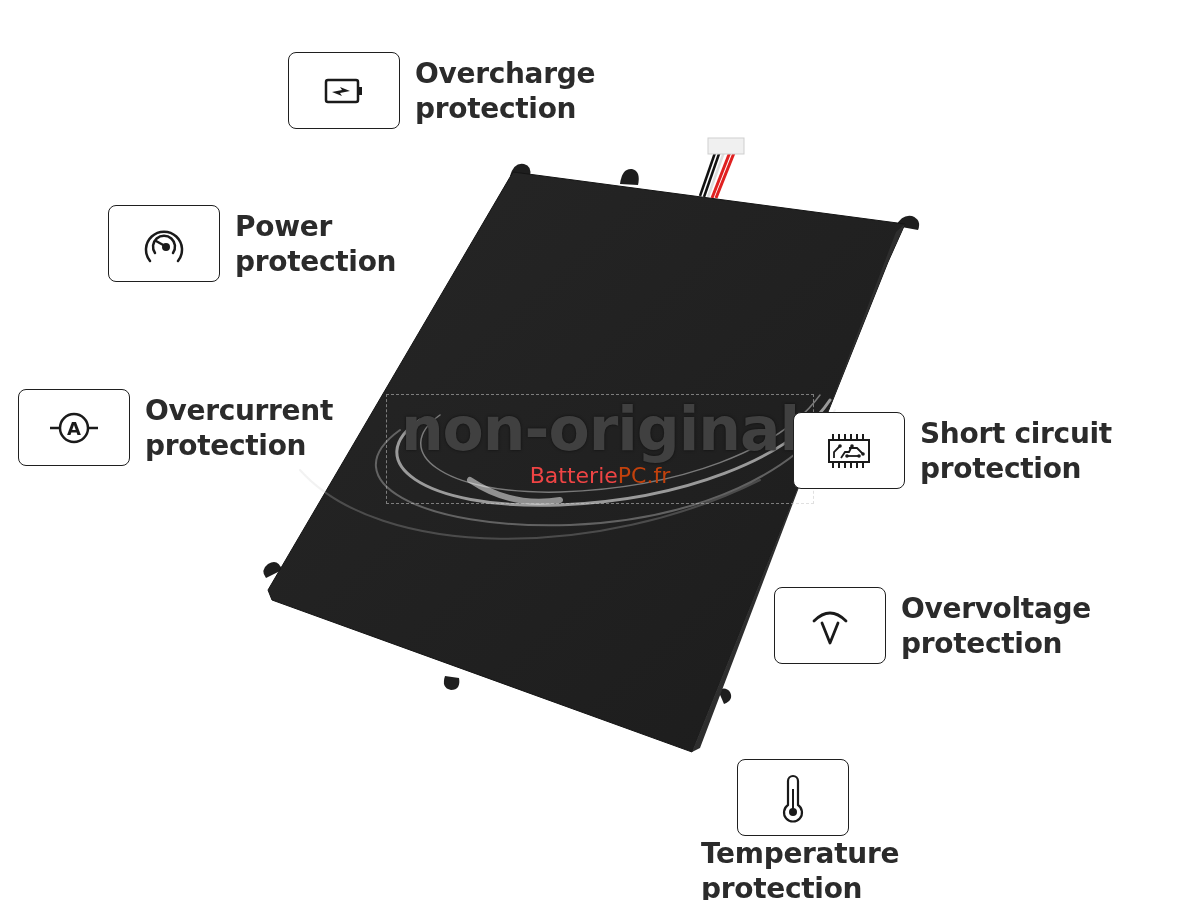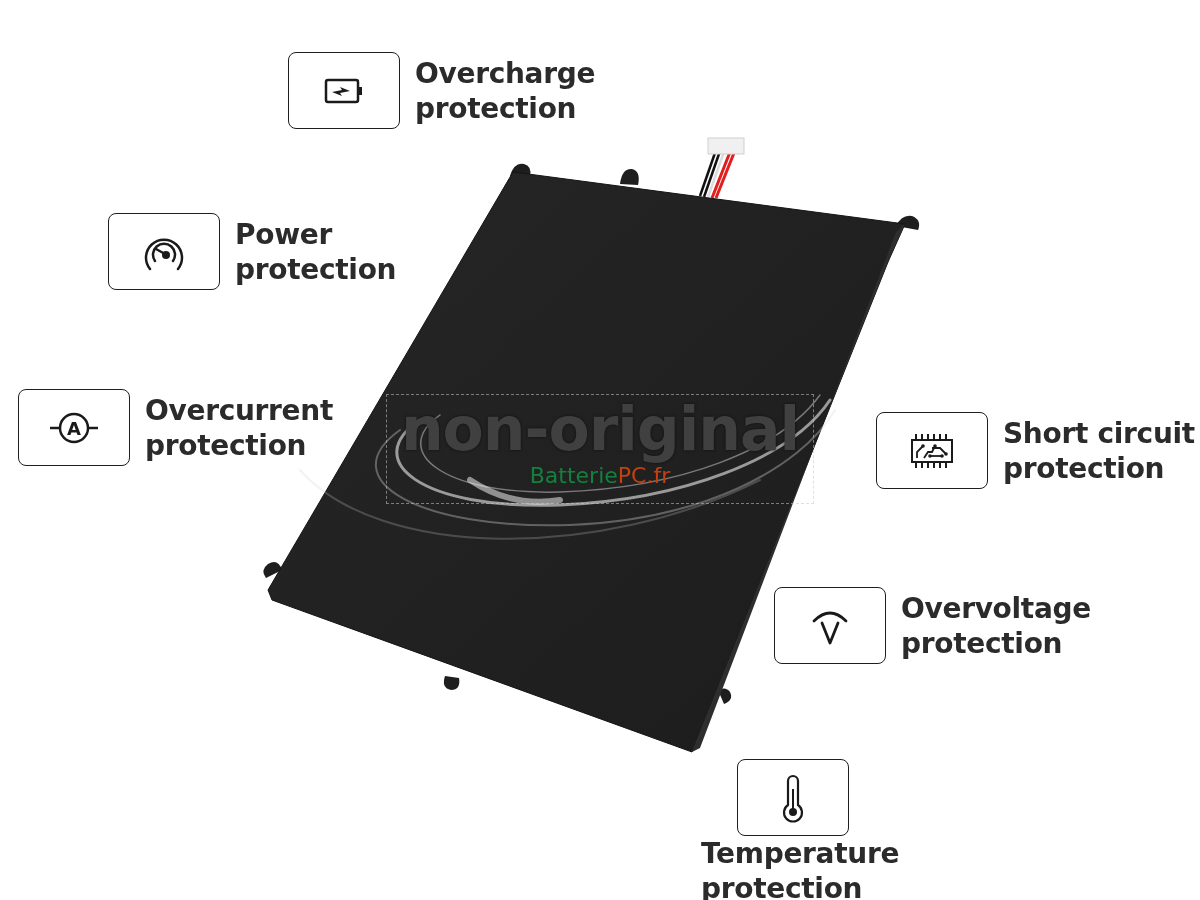--- a/index.html
+++ b/index.html
@@ -34,21 +34,21 @@
       display: block; margin-top: 2px;
       font-family: "DejaVu Sans", sans-serif; font-weight: bold;
       font-size: 60px; line-height: 64px; letter-spacing: -1px;
       color: #404040;
       text-shadow: 0 0 3px rgba(0,0,0,0.6);
     }
     .wm-sub {
       display: block; margin-top: 2px;
       font-family: "DejaVu Sans", sans-serif; font-size: 22px; line-height: 26px;
     }
-    .wm-sub .brand-a { color: #15803d; }
+    .wm-sub .brand-a { color: #ef4444; }
     .wm-sub .brand-b { color: #c2410c; }
   </style>
 </head>
 <body>
 
 <svg class="battery-svg" viewBox="0 0 1200 900">
   <defs>
     <radialGradient id="swirlGlow" cx="0.5" cy="0.5" r="0.5">
       <stop offset="0" stop-color="#ffffff" stop-opacity="0.9"></stop>
       <stop offset="1" stop-color="#ffffff" stop-opacity="0"></stop>
@@ -103,21 +103,21 @@
       <rect x="45" y="21" width="3" height="8" fill="#1a1a1a"></rect>
       <path d="M18 26 L28 24 L26 21 L36 25 L26 27 L28 30 Z" fill="#1a1a1a"></path>
     </svg>
   </div>
   <div class="label">
     <span>Overcharge</span>
     <span>protection</span>
   </div>
 </div>
 
-<div class="feature" style="left:108px; top:213px;">
+<div class="feature" style="left:108px; top:205px;">
   <div class="icon-box">
     <svg viewBox="0 0 60 50">
       <path d="M16 42 A18 18 0 1 1 44 42" fill="none" stroke="#1a1a1a" stroke-width="2.5" stroke-linecap="round"></path>
       <path d="M21 34 A11 11 0 1 1 39 34" fill="none" stroke="#1a1a1a" stroke-width="2.5" stroke-linecap="round"></path>
       <line x1="22" y1="22" x2="31" y2="27" stroke="#1a1a1a" stroke-width="2.5" stroke-linecap="round"></line>
       <circle cx="32" cy="28" r="4" fill="#1a1a1a"></circle>
     </svg>
   </div>
   <div class="label">
     <span>Power</span>
@@ -133,21 +133,21 @@
       <circle cx="30" cy="25" r="14" fill="none" stroke="#1a1a1a" stroke-width="2.5"></circle>
       <text x="30" y="32" text-anchor="middle" font-family="DejaVu Sans, sans-serif" font-weight="bold" font-size="18" fill="#1a1a1a">A</text>
     </svg>
   </div>
   <div class="label">
     <span>Overcurrent</span>
     <span>protection</span>
   </div>
 </div>
 
-<div class="feature" style="left:876px; top:412px;">
+<div class="feature" style="left:793px; top:412px;">
   <div class="icon-box">
     <svg viewBox="0 0 60 50">
       <rect x="10" y="14" width="40" height="22" fill="none" stroke="#1a1a1a" stroke-width="2"></rect>
       <g stroke="#1a1a1a" stroke-width="2">
         <line x1="14" y1="8" x2="14" y2="14"></line>
           <line x1="20" y1="8" x2="20" y2="14"></line>
           <line x1="26" y1="8" x2="26" y2="14"></line>
         <line x1="32" y1="8" x2="32" y2="14"></line>
           <line x1="38" y1="8" x2="38" y2="14"></line>
           <line x1="44" y1="8" x2="44" y2="14"></line>

